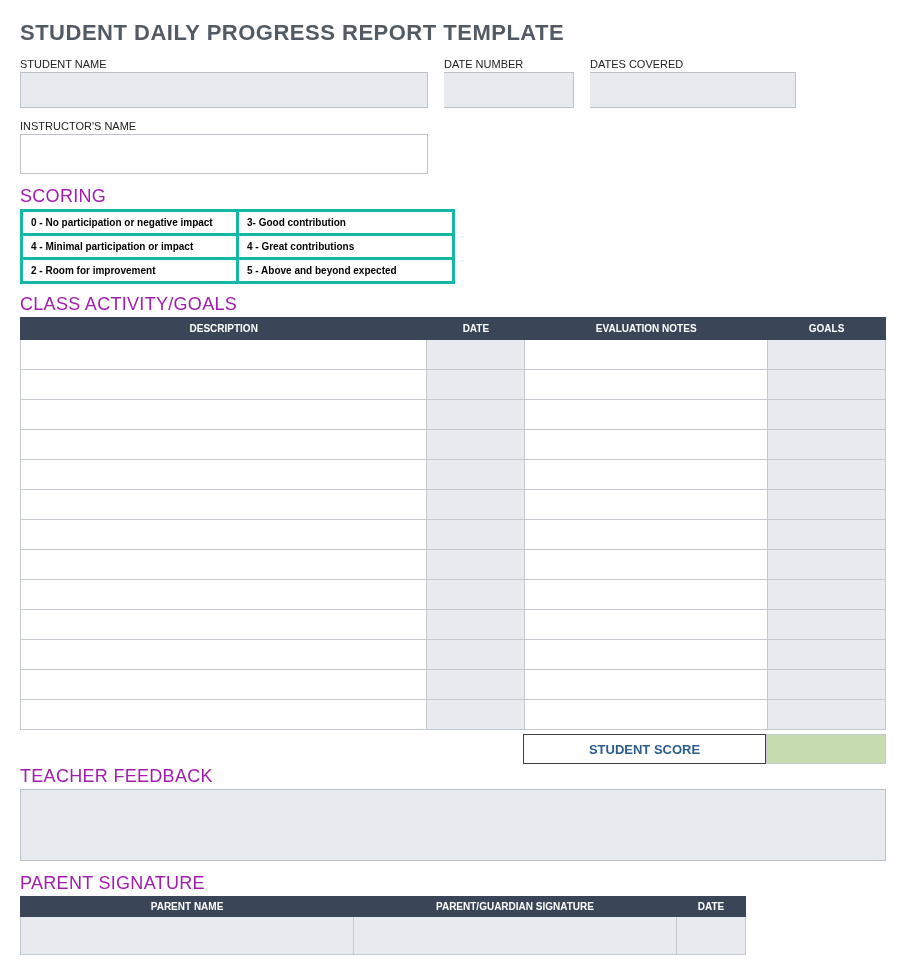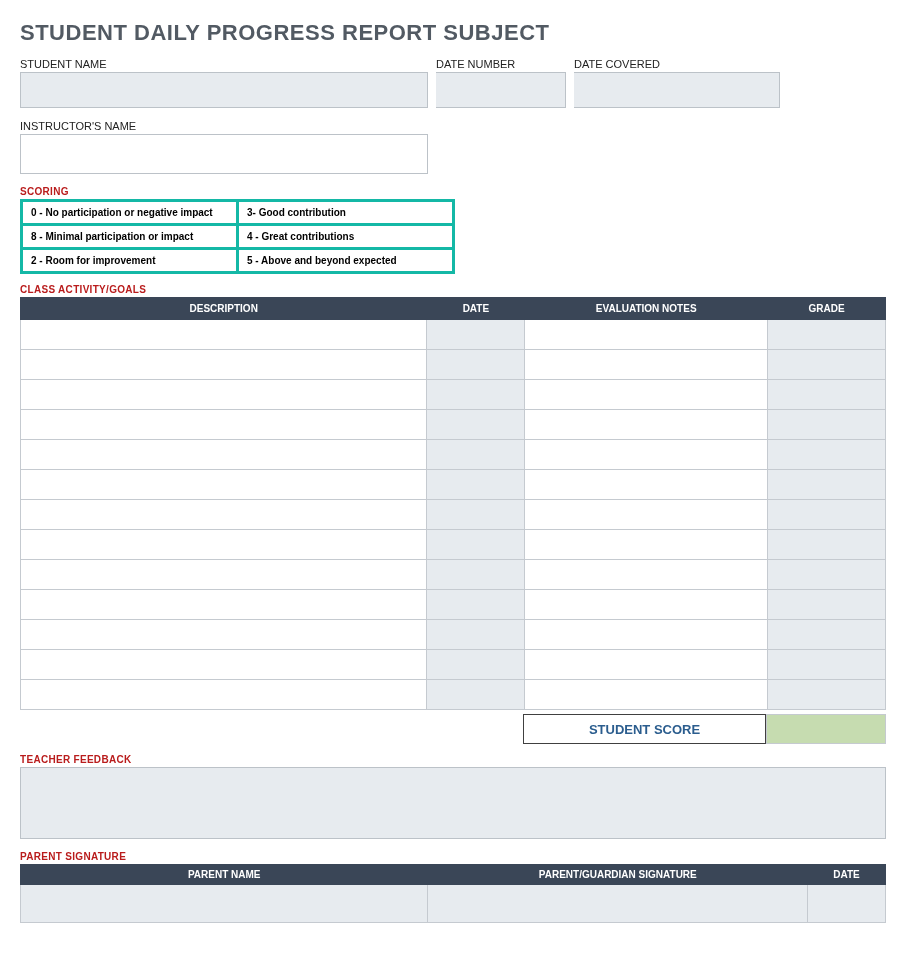--- a/index.html
+++ b/index.html
@@ -17,44 +17,43 @@
     letter-spacing: 0.5px;
     margin-bottom: 12px;
   }
   .label {
     font-size: 11px;
     color: #222;
     margin-bottom: 2px;
   }
   .info-row {
     display: flex;
-    gap: 8px;
+    gap: 16px;
     margin-bottom: 12px;
   }
   .info-col {
     display: flex;
     flex-direction: column;
   }
   .field-box {
     background: #e7ebef;
     border: 1px solid #bcc2c8;
     height: 36px;
   }
   .field-box-white {
     background: #fff;
     border: 1px solid #bcc2c8;
     height: 40px;
   }
   .section-title {
-    font-size: 10px;
-    color: #b91c1c;
+    font-size: 18px;
+    color: #a21caf;
     margin-top: 6px;
     margin-bottom: 2px;
     letter-spacing: 0.3px;
-    font-weight: bold;
   }
   .scoring-table {
     border-collapse: collapse;
     width: 435px;
     margin-bottom: 10px;
   }
   .scoring-table td {
     border: 3px solid #14b8a6;
     font-size: 10px;
     font-weight: bold;
@@ -108,21 +107,21 @@
     background: #c6dcb0;
   }
   .feedback-box {
     width: 866px;
     height: 72px;
     background: #e7ebef;
     border: 1px solid #bcc2c8;
   }
   .sig-table {
     border-collapse: collapse;
-    width: 866px;
+    width: 726px;
   }
   .sig-table th {
     background: #3a4657;
     color: #fff;
     font-size: 10px;
     font-weight: bold;
     padding: 4px;
     border: 1px solid #3a4657;
     text-align: center;
   }
@@ -131,70 +130,70 @@
     background: #e7ebef;
     height: 38px;
   }
   .sig-name { width: 408px; }
   .sig-sign { width: 380px; }
   .sig-date { width: 78px; }
 </style>
 </head>
 <body>
 
-<div class="title">STUDENT DAILY PROGRESS REPORT SUBJECT</div>
+<div class="title">STUDENT DAILY PROGRESS REPORT TEMPLATE</div>
 
 <div class="info-row">
   <div class="info-col" style="width:408px;">
     <div class="label">STUDENT NAME</div>
     <div class="field-box"></div>
   </div>
   <div class="info-col" style="width:130px;">
     <div class="label">DATE NUMBER</div>
     <div class="field-box" style="border-left:none;"></div>
   </div>
   <div class="info-col" style="width:206px;">
-    <div class="label">DATE COVERED</div>
+    <div class="label">DATES COVERED</div>
     <div class="field-box" style="border-left:none;"></div>
   </div>
 </div>
 
 <div class="info-row">
   <div class="info-col" style="width:408px;justify-content:center;">
     <div class="label">INSTRUCTOR'S NAME</div>
     <div class="field-box-white"></div>
   </div>
 </div>
 
 <div class="section-title">SCORING</div>
 <table class="scoring-table">
   <tbody>
       <tr>
     <td>0 - No participation or negative impact</td>
     <td>3- Good contribution</td>
   </tr>
   <tr>
-    <td>8 - Minimal participation or impact</td>
+    <td>4 - Minimal participation or impact</td>
     <td>4 - Great contributions</td>
   </tr>
   <tr>
     <td>2 - Room for improvement</td>
     <td>5 - Above and beyond expected</td>
   </tr>
 </tbody>
   </table>
 
 <div class="section-title">CLASS ACTIVITY/GOALS</div>
 <table class="activity-table">
   <thead>
     <tr>
       <th class="col-desc">DESCRIPTION</th>
       <th style="width:98px">DATE</th>
       <th style="width:243px">EVALUATION NOTES</th>
-      <th style="width:118px">GRADE</th>
+      <th style="width:118px">GOALS</th>
     </tr>
   </thead>
   <tbody id="activity-body">
       <tr>
         <td class="col-desc"></td>
         <td class="col-date"></td>
         <td class="col-notes"></td>
         <td class="col-score"></td>
       </tr>
       <tr>
@@ -269,21 +268,21 @@
         <td class="col-notes"></td>
         <td class="col-score"></td>
       </tr>
     </tbody>
 </table>
 <div class="score-row">
   <div class="score-label">STUDENT SCORE</div>
   <div class="score-value"></div>
 </div>
 
-<div class="section-title" style="margin-top:10px;">TEACHER FEEDBACK</div>
+<div class="section-title" style="margin-top:2px;">TEACHER FEEDBACK</div>
 <div class="feedback-box"></div>
 
 <div class="section-title" style="margin-top:12px;">PARENT SIGNATURE</div>
 <table class="sig-table">
   <thead>
     <tr>
       <th class="sig-name">PARENT NAME</th>
       <th class="sig-sign">PARENT/GUARDIAN SIGNATURE</th>
       <th class="sig-date">DATE</th>
     </tr>

